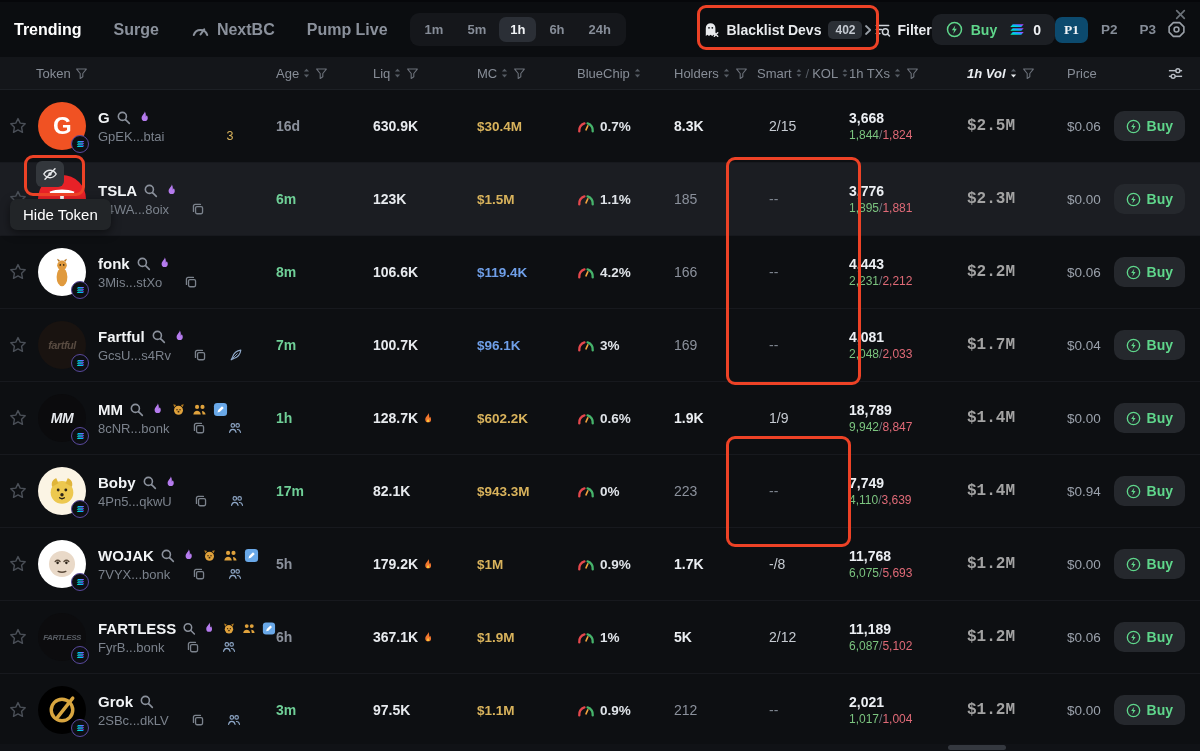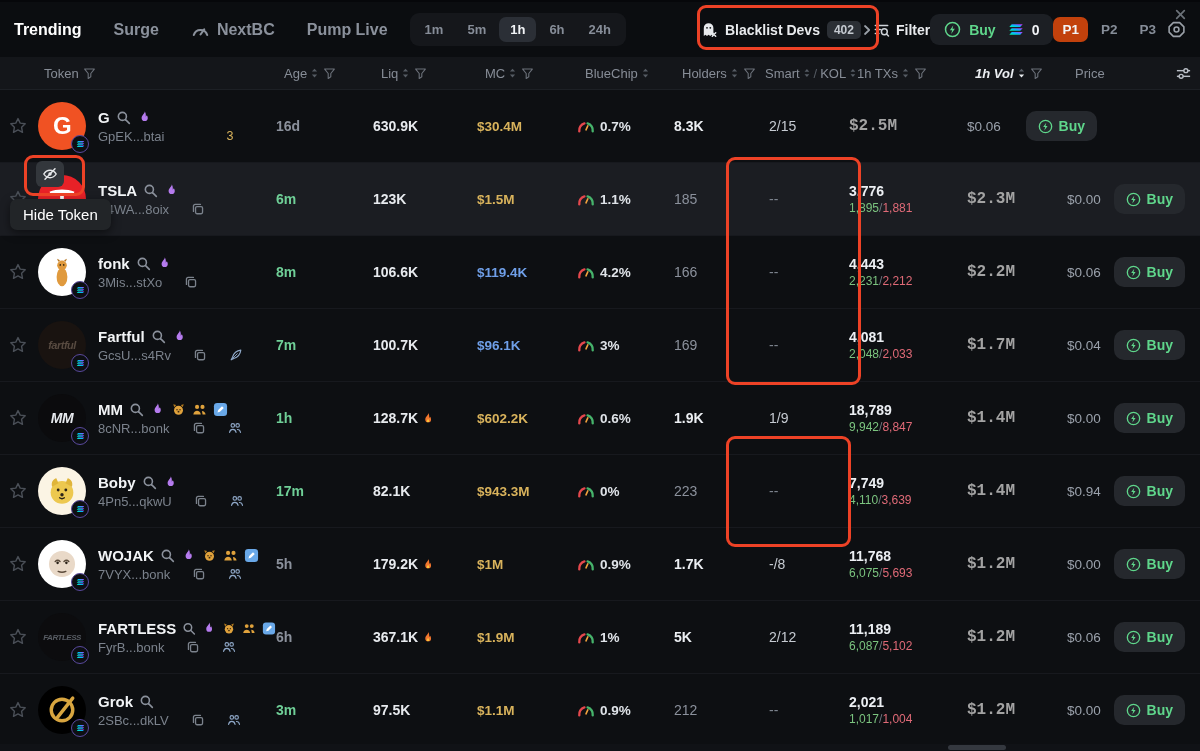--- a/index.html
+++ b/index.html
@@ -23,27 +23,27 @@
   .filterbtn { display:flex; align-items:flex-end; gap:6px; cursor:pointer; }
   .filterbtn .lbl { font-size:14px; color:#e8eaed; font-weight:600;}
   .filterbtn .ic { width:17px; height:17px; display:inline-flex; color:#cfd3d9;}
   .buy-pill { display:flex; align-items:center; gap:8px; background:#1c1f24; border-radius:9px; padding:7px 14px; cursor:pointer;}
   .buy-pill .bolt { width:17px; height:17px; display:inline-flex; color:#5fd68b;}
   .buy-pill .blabel { color:#5fd68b; font-size:14px; font-weight:700; }
   .buy-pill .sol { width:16px; height:13px; display:inline-flex; margin-left:4px;}
   .buy-pill .amt { color:#f0f2f5; font-size:14px; font-weight:600;}
   .presets { display:flex; align-items:center; gap:4px; }
   .preset { font-size:13.5px; font-weight:700; color:#868d98; padding:5px 9px; border-radius:7px; cursor:pointer;}
-  .preset.active { background:#c2410c; color:#f2f4f7; }
+  .preset.active { background:#0c4a6e; color:#f2f4f7;font-family:Liberation Serif, serif; }
   .gear { width:19px; height:19px; color:#9aa0a8; display:inline-flex; cursor:pointer; margin-left:2px;}
   .close-x { position:absolute; top:6px; right:13px; width:13px; height:13px; color:#6b7178; cursor:pointer;}
 
   
   .grid { display:grid; grid-template-columns:36px 240px 97px 104px 100px 97px 83px 92px 118px 100px 45px 88px; align-items:center; }
-  .thead { height:33px; background:#14161a; color:#878d97; font-size:13px; border-bottom:1px solid #1d2025;padding-left:8px;}
+  .thead { height:33px; background:#14161a; color:#878d97; font-size:13px; border-bottom:1px solid #1d2025;}
   .th { display:flex; align-items:center; gap:3px; white-space:nowrap; }
   .th .arr { width:9px; height:14px; display:inline-flex; }
   .th .fun { width:13px; height:13px; display:inline-flex; color:#6b7079; margin-left:1px;}
   .th.sorted { color:#eceff3; font-weight:700;font-style:italic; }
   .th-gear { justify-content:flex-end; padding-right:16px; color:#b9bec6;}
   .th-gear .ic { width:17px; height:17px; display:inline-flex; cursor:pointer;}
 
   .rows {}
   .row { height:73px; border-bottom:1px solid #17191e; background:#0d0f12; position:relative; cursor:pointer;}
   .row.hover { background:#1b1d22; }
@@ -434,20 +434,24 @@
           <svg viewBox="0 0 18 13">
             <path d="M2.3 11.2A7 7 0 0 1 7.4 3.4" fill="none" stroke="#e5484d" stroke-width="2.4" stroke-linecap="round"></path>
             <path d="M10.6 3.4a7 7 0 0 1 5.1 7.8" fill="none" stroke="#46b36b" stroke-width="2.4" stroke-linecap="round"></path>
             <line x1="9" y1="9.8" x2="10.8" y2="5.8" stroke="#f0a13e" stroke-width="1.6" stroke-linecap="round"></line>
           </svg>
         </span>
         <span>0.7%</span>
       </div>
       <div class="cell holders">8.3K</div>
       <div class="cell smart">2/15</div>
+      <div class="cell txs">
+        <span class="tot">3,668</span>
+        <span class="sub"><span class="b">1,844</span><span>/</span><span class="s">1,824</span></span>
+      </div>
       <div class="cell vol">$2.5M</div>
       <div class="cell price">$0.06</div>
       <div class="cell buycell">
         <div class="buybtn">
           <span class="ic ic">
             <svg viewBox="0 0 18 18">
               <circle cx="9" cy="9" r="7.4" fill="none" stroke="currentColor" stroke-width="1.6"></circle>
               <path d="M9.9 4.4L6.2 9.7h2.4l-1 4 3.9-5.4H9z" fill="currentColor"></path>
             </svg>
           </span>

